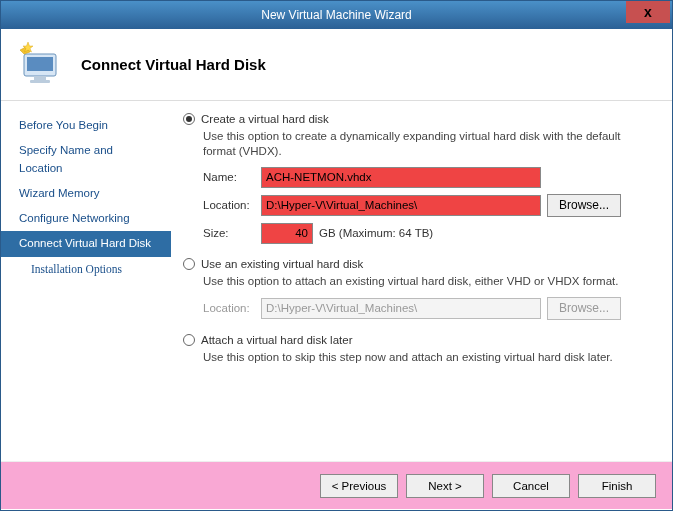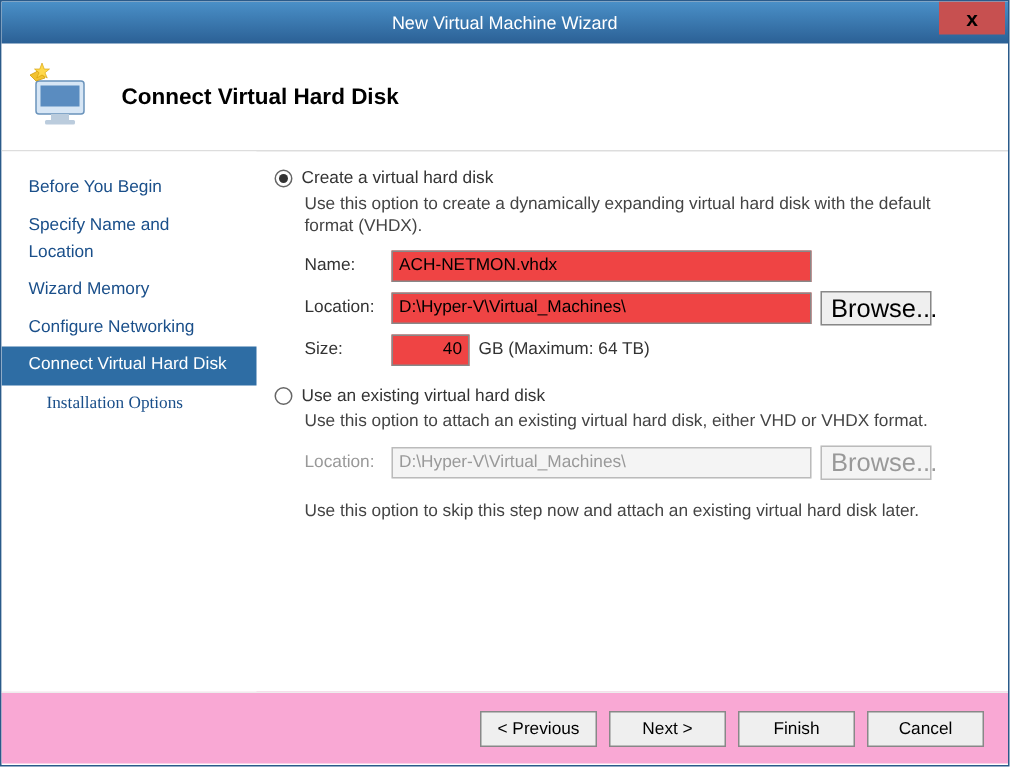--- a/index.html
+++ b/index.html
@@ -155,21 +155,21 @@
   input.field.name { width: 280px; }
   input.field.location { width: 280px; }
   input.field.size { width: 52px; text-align: right; }
   .size-suffix { margin-left: 6px; color: #333; }
   .browse-btn {
     height: 23px;
     width: 74px;
     margin-left: 6px;
     border: 1px solid #888;
     background: #efefef;
-    font-size: 17px;
+    font-size: 12px;
     cursor: pointer;
   }
   .browse-btn:disabled { color: #999; border-color: #bbb; background: #f4f4f4; cursor: default;}
   .footer {
     height: 48px;
     display: flex;
     align-items: center;
     justify-content: flex-end;
     gap: 8px;
     padding-right: 16px;
@@ -252,23 +252,27 @@
       <div class="form-group">
         <div class="form-row">
           <span class="form-label disabled">Location:</span>
           <input class="field location" disabled="" value="D:\Hyper-V\Virtual_Machines\" style="">
           <button class="browse-btn" disabled="">Browse...</button>
         </div>
       </div>
     </div>
 
     <div class="option">
+      <div class="option-header">
+        <span class="radio"></span>
+        <span>Attach a virtual hard disk later</span>
+      </div>
       <div class="option-desc">Use this option to skip this step now and attach an existing virtual hard disk later.</div>
     </div>
   </div>
 </div>
 
 <div class="footer">
   <button>&lt; Previous</button>
   <button>Next &gt;</button>
+  <button>Cancel</button>
   <button>Finish</button>
-  <button>Cancel</button>
 </div>
 
 </body></html>

